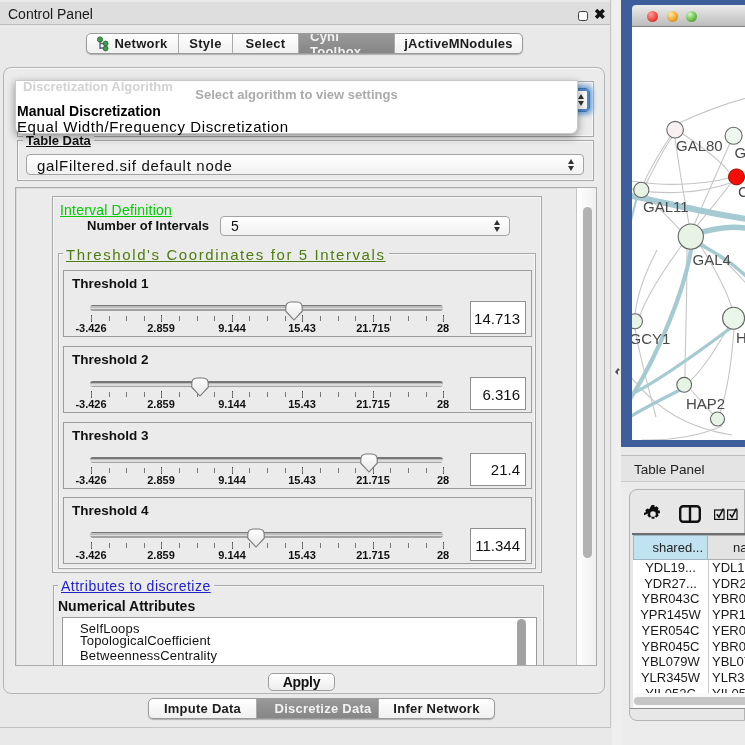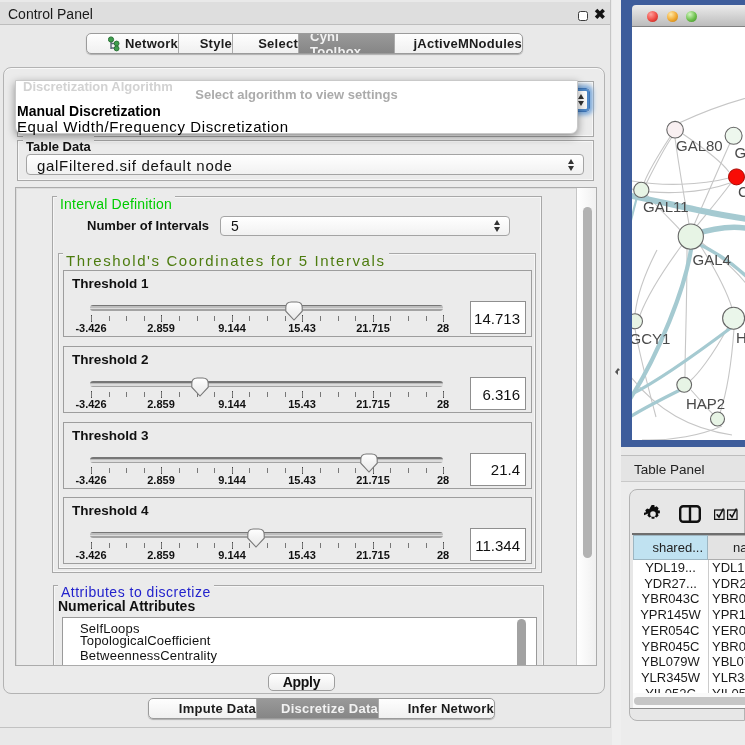--- a/index.html
+++ b/index.html
@@ -9,31 +9,31 @@
 
 
 #lwin { left:0; top:0; width:611px; height:728px; background:#e9e9e9; border-right:1px solid #c6c6c6; border-bottom:1px solid #c2c2c2; }
 #ltitle { left:0; top:0; width:610px; height:25px; background:#dedede; border-bottom:1px solid #bdbdbd; border-top:2px solid #e9e9e9; }
 #ltitle .t { position:absolute; left:8px; top:4px; font-size:14px; color:#1a1a1a; }
 .float-ico { left:578px; top:9px; width:10px; height:10px; border:1.6px solid #3c3c3c; border-radius:2.5px; background:#fff; }
 .close-ico { left:594px; top:4px; font-size:14px; font-weight:bold; color:#111; }
 
 
 .seg { display:flex; height:21px; border:1px solid #9b9b9b; border-radius:5px; background:linear-gradient(#fefefe,#f0f0f0); box-shadow:0 1px 1px rgba(0,0,0,.25); overflow:hidden; }
-.seg .tb { display:flex; align-items:center; justify-content:flex-end; font-size:13px; letter-spacing:0.25px; font-weight:bold; color:#1c1c1c; }
+.seg .tb { display:flex; align-items:center; justify-content:center; font-size:13px; letter-spacing:0.25px; font-weight:bold; color:#1c1c1c; }
 .seg .tb + .tb { border-left:1px solid #ababab; }
 .seg .sel { background:linear-gradient(#999999,#868686); color:#f2f2f2; border-left-color:#8a8a8a;padding-left:11px; }
 #toptabs { left:86px; top:33px; }
 #bottabs { left:148px; top:698px; }
 
 
 #cpanel { left:3px; top:67px; width:602px; height:627px; background:#ebebeb; border:1px solid #b3b3b3; border-radius:8px; box-shadow:inset 0 1px 0 #f8f8f8; }
 
 .tbox { position:absolute; border:1px solid #a8a8a8; box-shadow:inset 0 0 0 1px rgba(255,255,255,.55); }
-.tlab { position:absolute; font-size:14px; background:#ebebeb; padding:6px 3px; white-space:nowrap; }
+.tlab { position:absolute; font-size:14px; background:#ebebeb; padding:0 3px; white-space:nowrap;text-decoration:underline; }
 
 .combo { position:absolute; background:linear-gradient(#ffffff,#f1f1f1); border:1px solid #a4a4a4; border-radius:4px; font-size:15px; letter-spacing:0.7px; color:#111; }
 .combo .tx { position:absolute; left:10px; top:50%; transform:translateY(-50%); }
 .combo .ar { position:absolute; right:8px; top:50%; transform:translateY(-50%); width:7px; }
 .combo .ar .u { display:block; width:0;height:0;border-left:3.5px solid transparent;border-right:3.5px solid transparent;border-bottom:5px solid #333; margin-bottom:2px;}
 .combo .ar .d { display:block; width:0;height:0;border-left:3.5px solid transparent;border-right:3.5px solid transparent;border-top:5px solid #333;}
 
 
 #spane { left:15px; top:187px; width:582px; height:479px; border:1px solid #ababab; background:#ebebeb; overflow:hidden; box-shadow:inset 1px 1px 0 #dcdcdc; }
 #vsb { left:560px; top:0; width:20px; height:477px; background:linear-gradient(90deg,#ffffff,#f0f0f0); border-left:1px solid #c6c6c6; }
@@ -103,21 +103,21 @@
     <span class="tx">galFiltered.sif default node</span>
     <span class="ar">
         <span class="u"></span>
         <span class="d"></span>
       </span>
   </div>
 
   <div class="abs" id="spane">
 
     <div class="abs tbox" style="left:36px; top:8px; width:490px; height:377px;"></div>
-    <div class="abs tlab" style="left:41px; top:2px; color:#00cc00; letter-spacing:0.2px;">Interval Definition</div>
+    <div class="abs tlab" style="left:41px; top:14px; color:#00cc00; letter-spacing:0.2px;">Interval Definition</div>
 
     <div class="abs" style="left:71px; top:30px; font-size:13px; font-weight:bold; color:#111;">Number of Intervals</div>
     <div class="abs combo" style="left:204px; top:28px; width:290px; height:20px; font-size:14px; letter-spacing:0;">
       <span class="tx">5</span>
       <span class="ar">
           <span class="u"></span>
           <span class="d"></span>
         </span>
     </div>
 

